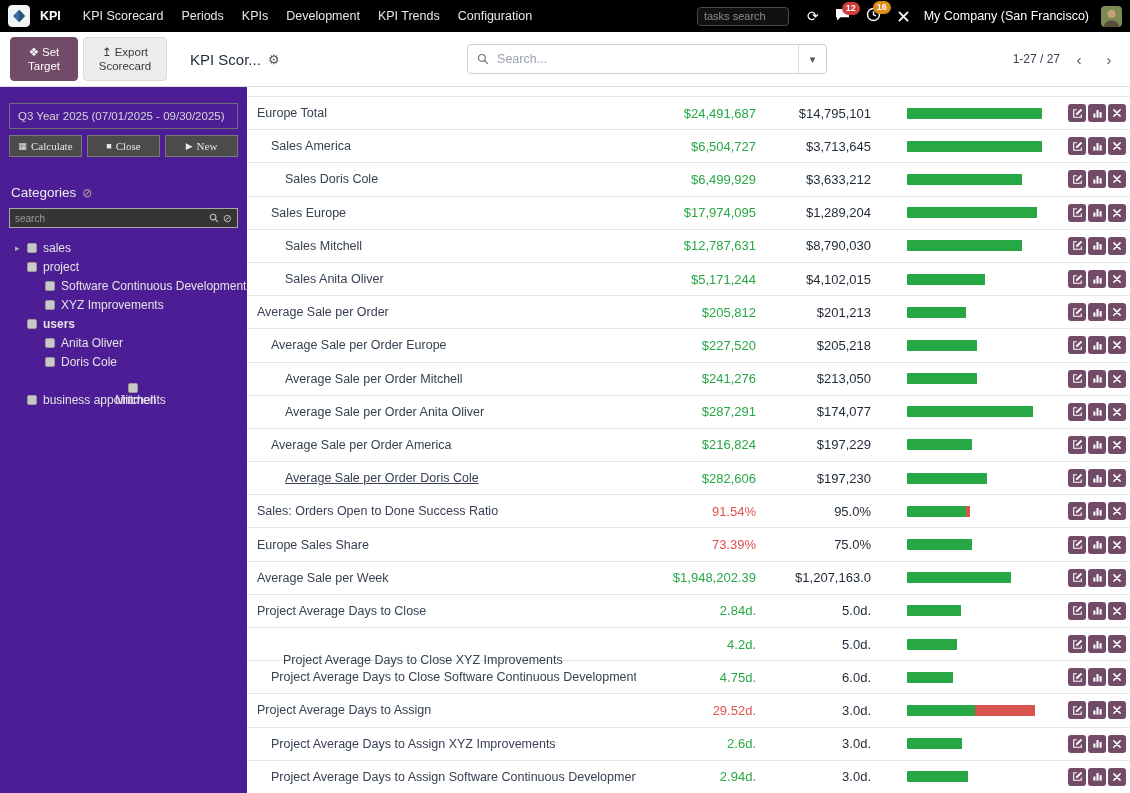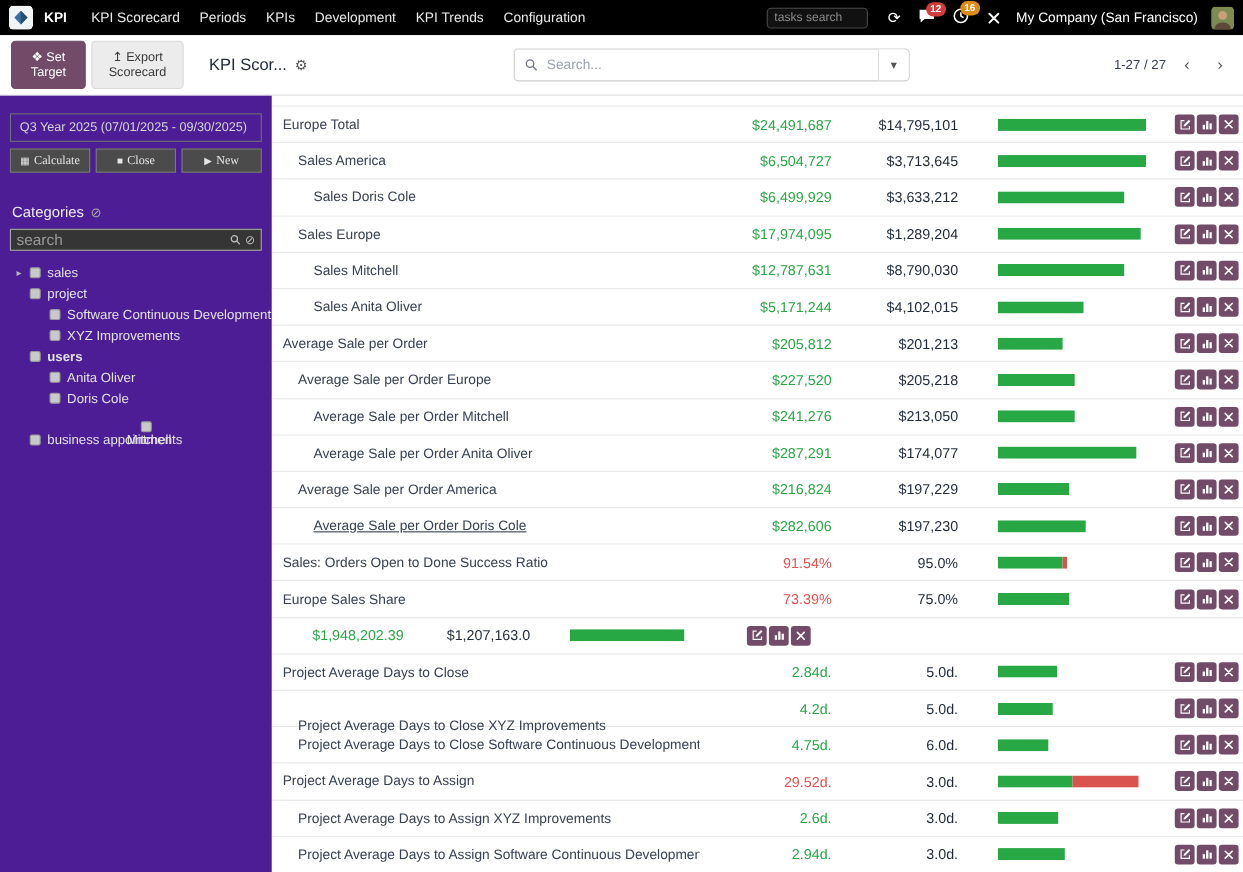--- a/index.html
+++ b/index.html
@@ -65,21 +65,21 @@
   .side-btn { flex:1; height:22px; background:#4b4b4b; border:1px solid #787878; color:#e6e6e6;
     font-size:11px; cursor:pointer; display:flex; align-items:center; justify-content:center; gap:4px;
     font-family:"Liberation Serif", serif; }
   .side-btn .si { font-size:9px; }
   .cat-header { margin:28px 0 8px 2px; display:flex; align-items:center; gap:6px; }
   .cat-title { font-size:13.5px; color:#ececec; }
   .cat-clear { background:none; border:none; color:#a9a9a9; font-size:12px; cursor:pointer; }
   .side-search { height:20px; border:1px solid #a8a8a8; background:#353535; display:flex;
     align-items:center; padding:0 5px; margin-bottom:10px; }
   .side-search input { flex:1; background:transparent; border:none; outline:none; color:#cfcfcf;
-    font-size:14px; font-family:"Liberation Sans",sans-serif; }
+    font-size:10px; font-family:"Liberation Sans",sans-serif; }
   .side-search input::placeholder { color:#9a9a9a; }
   .side-search .ss-ic { color:#bdbdbd; font-size:11px; margin-left:4px; display:flex; cursor:pointer; }
   .tree { list-style:none; }
   .tree-item { display:flex; align-items:center; height:19px; font-size:12px; color:#e3e3e3;
     cursor:pointer; white-space:nowrap; }
   .caret { width:12px; color:#b5b5b5; font-size:9px; flex:0 0 12px; }
   .cbx { width:10px; height:10px; background:#c9c9c9; border:1px solid #9a9a9a; border-radius:2px;
     margin-right:6px; flex:0 0 10px; }
 
   
@@ -719,20 +719,21 @@
       </button>
       <button class="act">
         <svg width="10" height="10" viewBox="0 0 16 16">
                 <path stroke="#fff" stroke-width="2.4" stroke-linecap="round" d="M3 3l10 10M13 3L3 13"></path>
               </svg>
       </button>
     </div>
   </div>
 
   <div class="kpi-row">
+    <div class="cell name" style="padding-left: 10px;">Average Sale per Week</div>
     <div class="cell value" style="color: rgb(40, 167, 69);">$1,948,202.39</div>
     <div class="cell target">$1,207,163.0</div>
     <div class="cell barwrap">
       <div class="bar">
         <div class="seg green striped" style="width: 77%; background: rgb(40, 167, 69);"></div>
         <div class="seg red" style="width: 0%; background: rgb(217, 83, 79);"></div>
       </div>
     </div>
     <div class="cell actions">
       <button class="act">
@@ -782,21 +783,21 @@
       </button>
       <button class="act">
         <svg width="10" height="10" viewBox="0 0 16 16">
                 <path stroke="#fff" stroke-width="2.4" stroke-linecap="round" d="M3 3l10 10M13 3L3 13"></path>
               </svg>
       </button>
     </div>
   </div>
 
   <div class="kpi-row">
-    <div class="cell name" style="padding-left: 24px; margin-top: 32px;">Project Average Days to Close XYZ Improvements</div>
+    <div class="cell name" style="padding-left: 36px; margin-top: 32px;">Project Average Days to Close XYZ Improvements</div>
     <div class="cell value" style="color: rgb(40, 167, 69);">4.2d.</div>
     <div class="cell target">5.0d.</div>
     <div class="cell barwrap">
       <div class="bar">
         <div class="seg green" style="width: 37%; background: rgb(40, 167, 69);"></div>
         <div class="seg red" style="width: 0%; background: rgb(217, 83, 79);"></div>
       </div>
     </div>
     <div class="cell actions">
       <button class="act">

